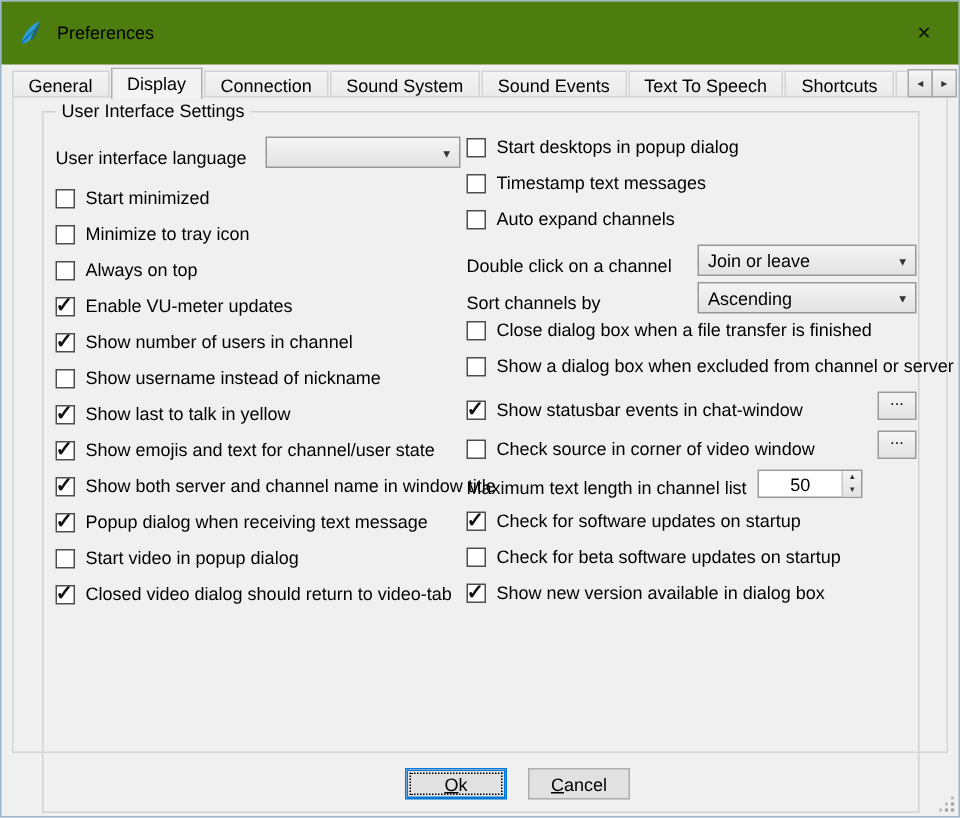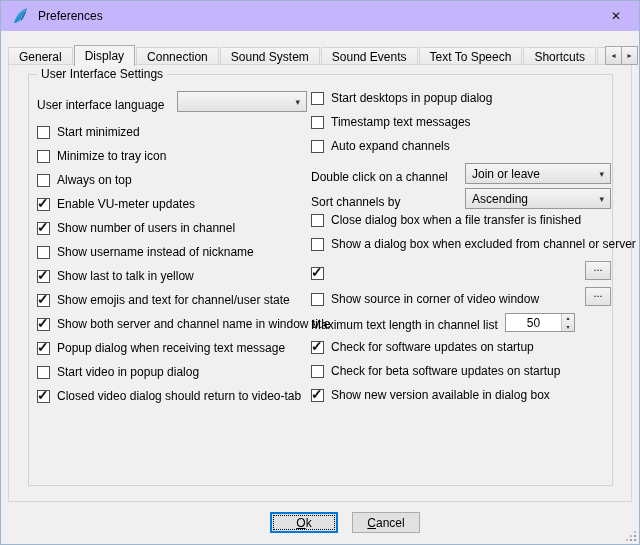--- a/index.html
+++ b/index.html
@@ -3,34 +3,34 @@
 <meta charset="utf-8">
 <style>
   *{box-sizing:border-box;margin:0;padding:0}
   html,body{width:640px;height:545px}
   body{
     position:relative;background:#f0f0f0;overflow:hidden;
     font-family:"Liberation Sans",sans-serif;font-size:12px;color:#000;
     box-shadow:inset 0 0 0 1px #9db5cc;
   }
   
-  .titlebar{position:absolute;left:1px;top:1px;right:1px;height:30px;background:#c4b5fd;display:flex;align-items:center}
+  .titlebar{position:absolute;left:1px;top:1px;right:1px;height:42px;background:#4d7c0f;display:flex;align-items:center}
   .app-icon{margin:0 9px 0 10px;flex:none}
   .win-title{font-size:12px}
   .close-btn{margin-left:auto;width:46px;height:30px;display:flex;align-items:center;justify-content:center;font-size:12px;color:#111;cursor:default}
   
   .tabs{position:absolute;left:8px;top:45px;height:21px;display:flex;align-items:flex-end;max-width:600px;overflow:hidden}
   .tab{height:19px;margin-top:2px;padding:2px 10px 0;background:linear-gradient(#f4f4f4,#e9e9e9);border:1px solid #d4d4d4;border-bottom:none;margin-right:1px;white-space:nowrap}
   .tab.active{height:21px;margin-top:0;padding-top:3px;background:#f3f3f3;border:1px solid #aeaeae;border-bottom:none;position:relative;z-index:3}
   .tabscroll{position:absolute;right:2px;top:46px;display:flex;height:19px;z-index:4}
   .ts{width:17px;border:1px solid #a8a8a8;background:linear-gradient(#f6f6f6,#dfdfdf);display:flex;align-items:center;justify-content:center;font-size:8px;color:#333;margin-left:-1px}
   
   .panel{position:absolute;left:8px;top:64px;width:624px;height:438px;border:1px solid #d6d6d6;background:#f0f0f0;z-index:1}
   
-  .groupbox{position:absolute;left:28px;top:74px;width:585px;height:412px;border:1px solid #d2d2d2;z-index:2}
+  .groupbox{position:absolute;left:28px;top:74px;width:585px;height:468px;border:1px solid #d2d2d2;z-index:2}
   .legend{position:absolute;top:-8px;left:8px;background:#f0f0f0;padding:0 4px;white-space:nowrap}
   .col-left{position:absolute;left:8px;top:16px;width:270px}
   .col-right{position:absolute;left:282px;top:16px;width:300px}
   .row{display:flex;align-items:flex-end;min-height:14px;margin-bottom:10px}
   .lbl{white-space:nowrap}
   
   .cb{width:13px;height:13px;border:1px solid #4d4d4d;background:#fff;margin-right:7px;flex:none;position:relative}
   .cb.checked::after{content:"✓";position:absolute;left:-1px;top:-4px;font-size:14px;font-weight:bold;color:#111}
   
   .combo{height:21px;border:1px solid #979797;background:linear-gradient(#f5f5f5,#e2e2e2);display:flex;align-items:center;padding:0 6px;flex:none}
@@ -216,26 +216,27 @@
           </div>
 
           <div class="row">
             <span class="cb"></span>
             <span class="lbl">Show a dialog box when excluded from channel or server</span>
           </div>
         </div>
 
       <div class="row has-dots">
         <span class="cb checked"></span>
+        <span class="lbl">Show statusbar events in chat-window</span>
         <div class="dots">...</div>
       </div>
 
       <div class="row has-dots">
         <span class="cb"></span>
-        <span class="lbl">Show source in corner of video window</span>
+        <span class="lbl">Check source in corner of video window</span>
         <div class="dots">...</div>
       </div>
 
       <div class="row spin-row">
         <span class="lbl">Maximum text length in channel list</span>
         <div class="spinner">
           <span class="val">50</span>
           <div class="arrows">
             <span>▴</span>
             <span>▾</span>

